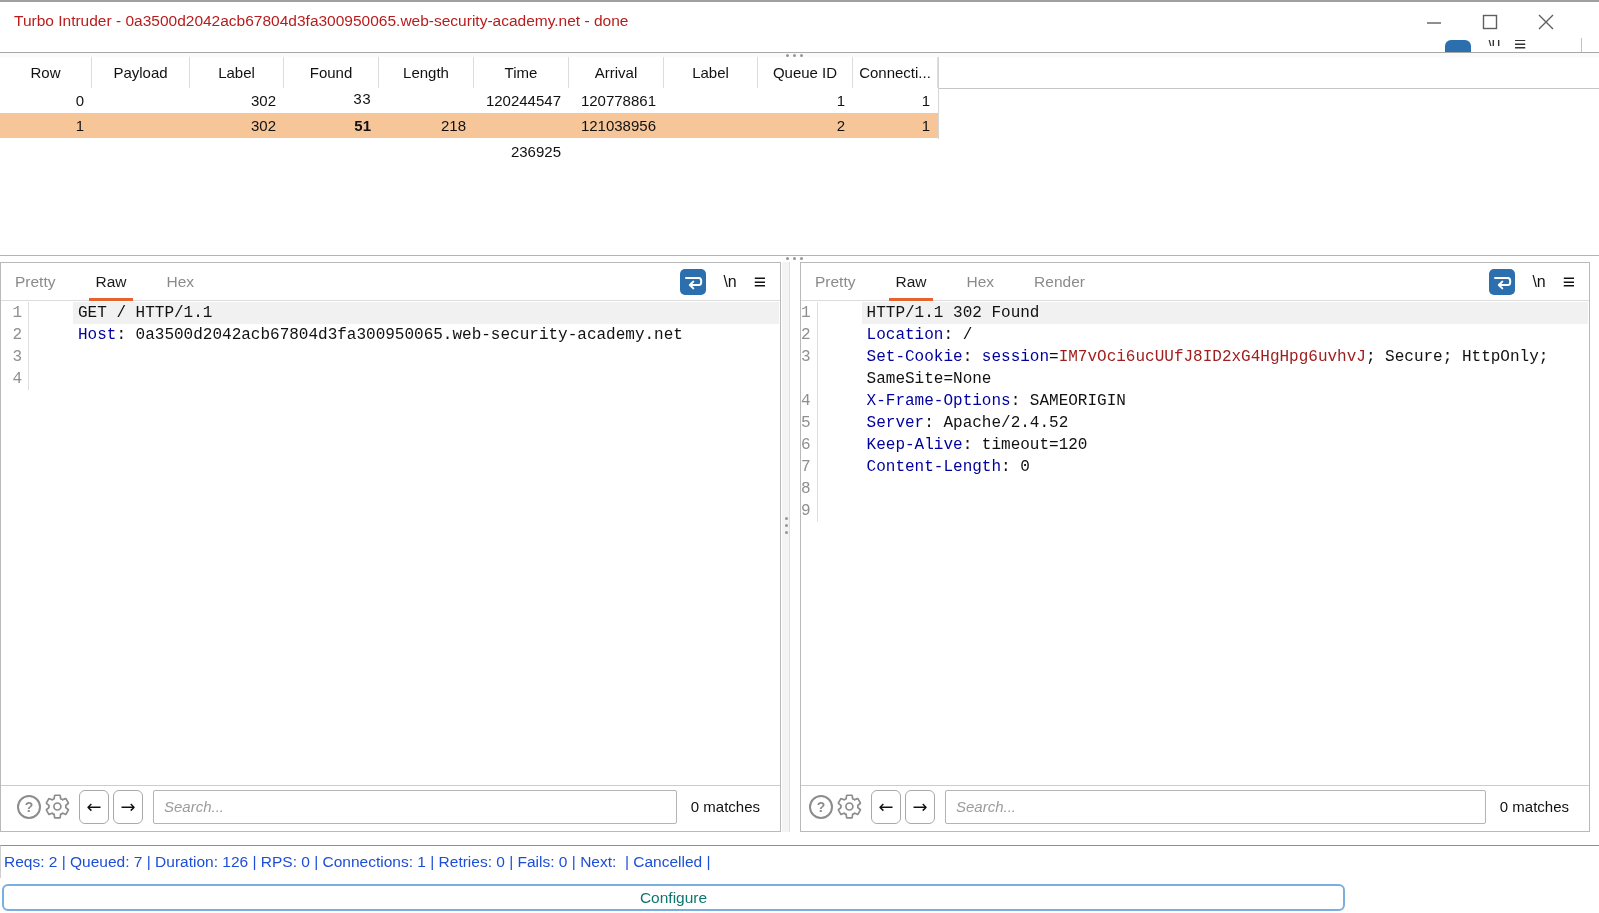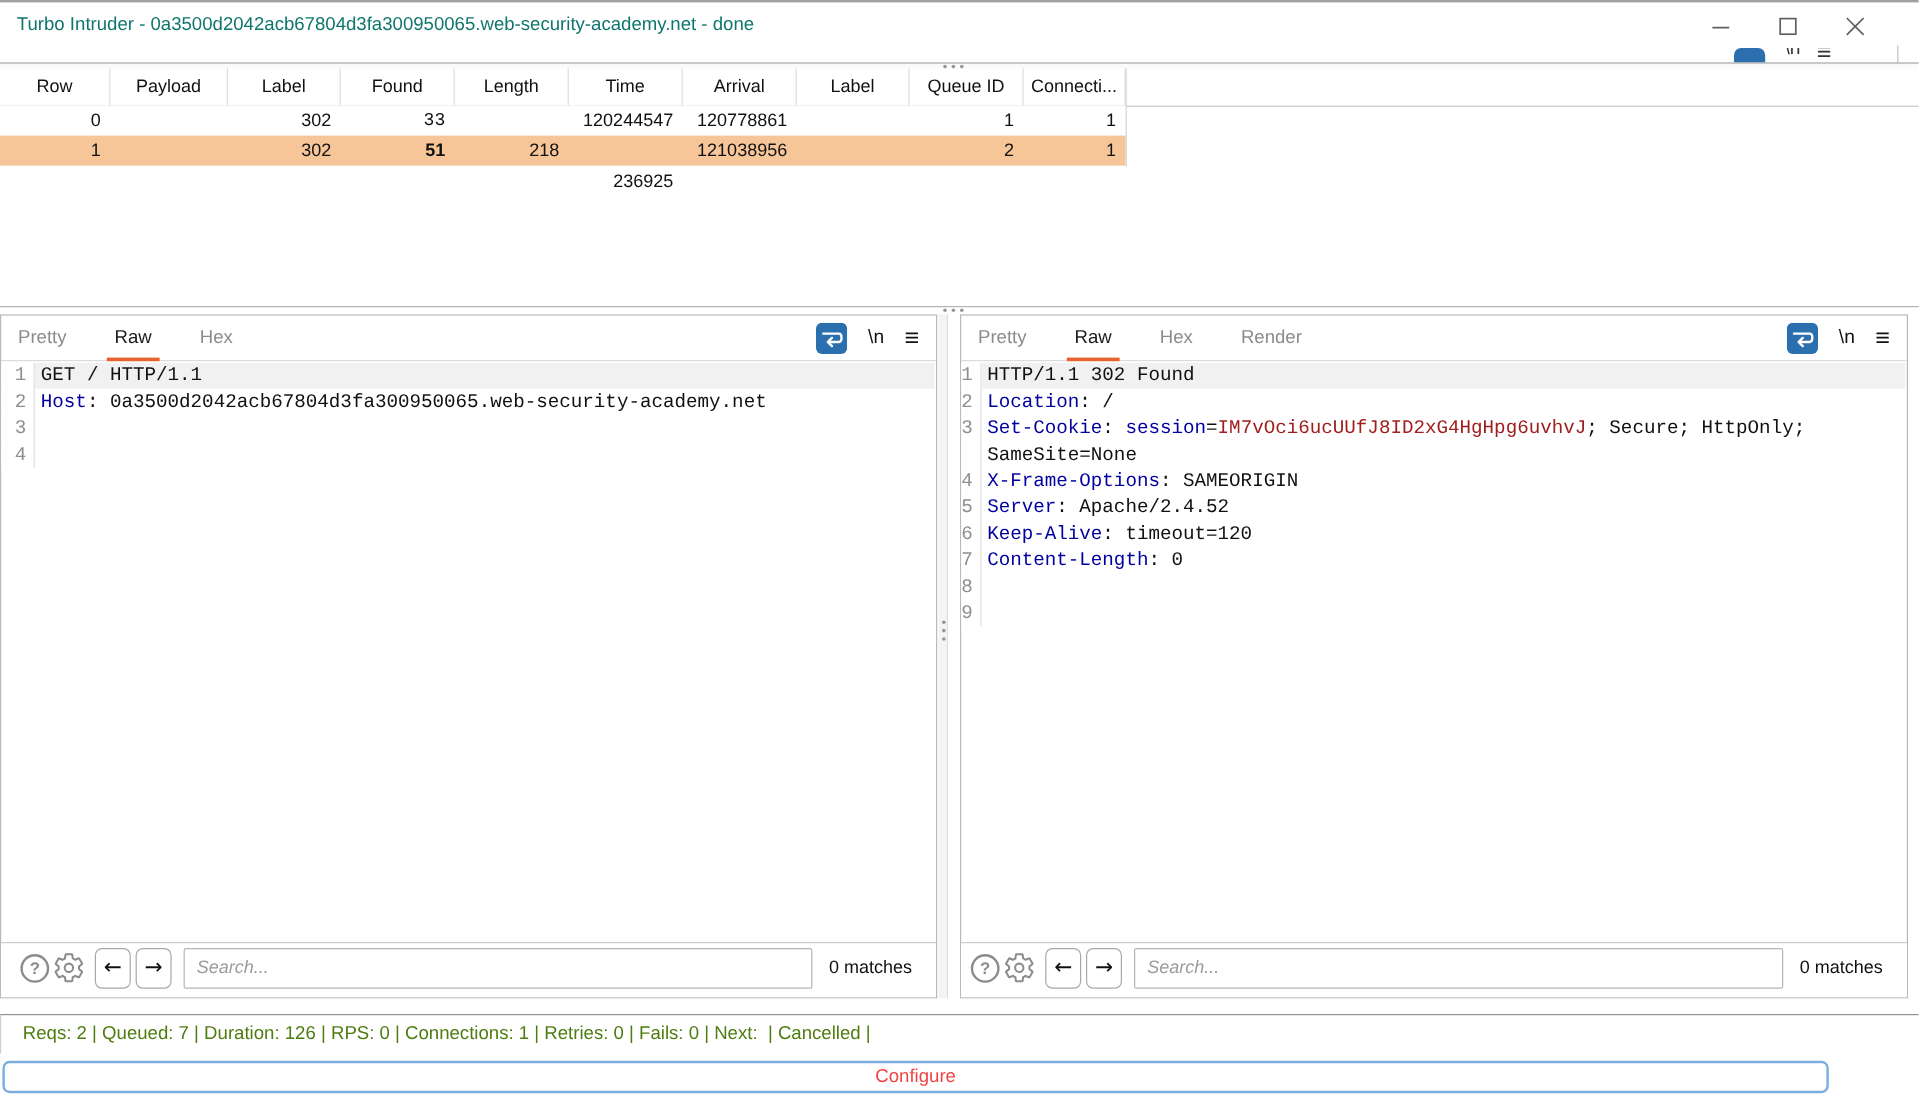--- a/index.html
+++ b/index.html
@@ -5,21 +5,21 @@
   :root{
     --sel:#f6c699; --orange:#e8622d; --blue:#2b6fae; --nameblue:#0000a0;
     --valred:#a01e1e; --cfgblue:#79aede;
   }
   *{box-sizing:border-box; margin:0; padding:0;}
   body{width:1599px;height:913px;overflow:hidden;background:#fff;
        font-family:"Liberation Sans",sans-serif;color:#1a1a1a;position:relative;}
   .abs{position:absolute;}
   
   .titlebar{left:0;top:0;width:1599px;height:40px;background:#fff;border-top:2px solid #a0a0a0;}
-  .title-text{left:14px;top:10px;font-size:15.5px;color:#0f766e;white-space:pre;}
+  .title-text{left:14px;top:10px;font-size:15.5px;color:#b91c1c;white-space:pre;}
   .winbtn{top:0;width:47px;height:40px;display:flex;align-items:center;justify-content:center;cursor:default;}
   .winbtn svg{display:block;}
   
   .cut-wrap{left:1445px;top:40px;width:26px;height:13px;background:var(--blue);border-radius:6px 6px 0 0;}
   .cutclip{top:40px;height:13px;overflow:hidden;}
   .cutclip span{position:relative;top:-8px;font-size:16px;color:#333;}
   .cut-vline{left:1581px;top:38px;width:1px;height:17px;background:#c2c2c2;}
   
   .hdivider{left:0;width:1599px;height:5px;border-top:1px solid #a8a8a8;background:#fafafa;}
   .hgrip{display:flex;gap:4px;}
@@ -45,43 +45,43 @@
   .tab.active{color:#1a1a1a;}
   .tab.active::after{content:"";position:absolute;left:-6px;right:-6px;bottom:-1px;height:3px;background:var(--orange);}
   .tabicons{margin-left:auto;display:flex;align-items:center;gap:17px;padding-right:14px;}
   .nl-icon{font-size:16px;color:#111;}
   .menu-icon{font-size:21px;color:#111;line-height:1;}
   .editor{position:absolute;left:0;right:1px;top:39px;bottom:46px;overflow:hidden;
           font-family:"Liberation Mono","DejaVu Sans Mono",monospace;font-size:16px;line-height:22px;}
   .eline{display:flex;align-items:flex-start;min-height:22px;}
   .ln{flex:0 0 var(--gw,28px);text-align:right;padding-right:6px;color:#8f8f8f;
       border-right:1px solid #dedede;align-self:stretch;background:#fff;}
-  .code{flex:1;padding-left:5px;padding-right:22px;white-space:pre-wrap;overflow-wrap:break-word;min-height:22px;}
+  .code{flex:1;padding-left:5px;padding-right:22px;white-space:pre-wrap;overflow-wrap:break-word;min-height:22px;margin-left:44px;}
   .eline.hl .code{background:#f1f1f1;}
   .tk-p{color:#111;} .tk-n{color:var(--nameblue);} .tk-r{color:var(--valred);}
   
   .searchbar{position:absolute;left:0;right:0;bottom:0;height:46px;border-top:1px solid #cccccc;
              display:flex;align-items:center;padding:0 20px 4px 16px;background:#fff;}
   .help-icon{width:24px;height:24px;border:2px solid #8c8c8c;border-radius:50%;color:#8c8c8c;
              font-size:14px;font-weight:bold;display:flex;align-items:center;justify-content:center;flex:0 0 auto;}
   .gear-wrap{margin-left:3px;flex:0 0 auto;display:flex;}
   .navbtn{margin-left:8px;width:30px;height:34px;border:1px solid #a9a9a9;border-radius:6px;background:#fff;
           font-size:18px;color:#111;display:flex;align-items:center;justify-content:center;flex:0 0 auto;
           font-family:"DejaVu Sans",sans-serif;}
   .navbtn + .navbtn{margin-left:4px;}
   .searchfield{margin-left:10px;flex:1;height:34px;border:1px solid #b4b4b4;border-radius:2px;
                padding:0 10px;font-size:15px;font-family:"Liberation Sans",sans-serif;color:#222;outline:none;}
   .searchfield::placeholder{font-style:italic;color:#9c9c9c;}
   .matches{margin-left:14px;font-size:15px;color:#111;white-space:nowrap;}
   
   .statusbar{left:0;top:845px;width:1599px;height:33px;background:#fff;border-top:1px solid #8f8f8f;
-             border-left:1px solid #cfcfcf;font-size:15.5px;color:#4d7c0f;line-height:31px;
-             padding-left:18px;white-space:pre;overflow:hidden;}
-  .configure{left:2px;top:884px;width:1522px;height:27px;border:2px solid var(--cfgblue);border-radius:6px;
-             background:#fff;font-size:15.5px;color:#ef4444;display:flex;align-items:center;justify-content:center;text-align:right;}
+             border-left:1px solid #cfcfcf;font-size:15.5px;color:#1d4ed8;line-height:31px;
+             padding-left:3px;white-space:pre;overflow:hidden;}
+  .configure{left:2px;top:884px;width:1343px;height:27px;border:2px solid var(--cfgblue);border-radius:6px;
+             background:#fff;font-size:15.5px;color:#0f766e;display:flex;align-items:center;justify-content:center;text-align:right;}
 </style>
 </head>
 <body>
 
 <div class="abs titlebar">
   <div class="abs title-text">Turbo Intruder - 0a3500d2042acb67804d3fa300950065.web-security-academy.net - done</div>
   <div class="abs winbtn" style="left:1410px">
     <svg width="24" height="24">
         <line x1="5" y1="13" x2="19" y2="13" stroke="#5f5f5f" stroke-width="1.4"></line>
       </svg>

